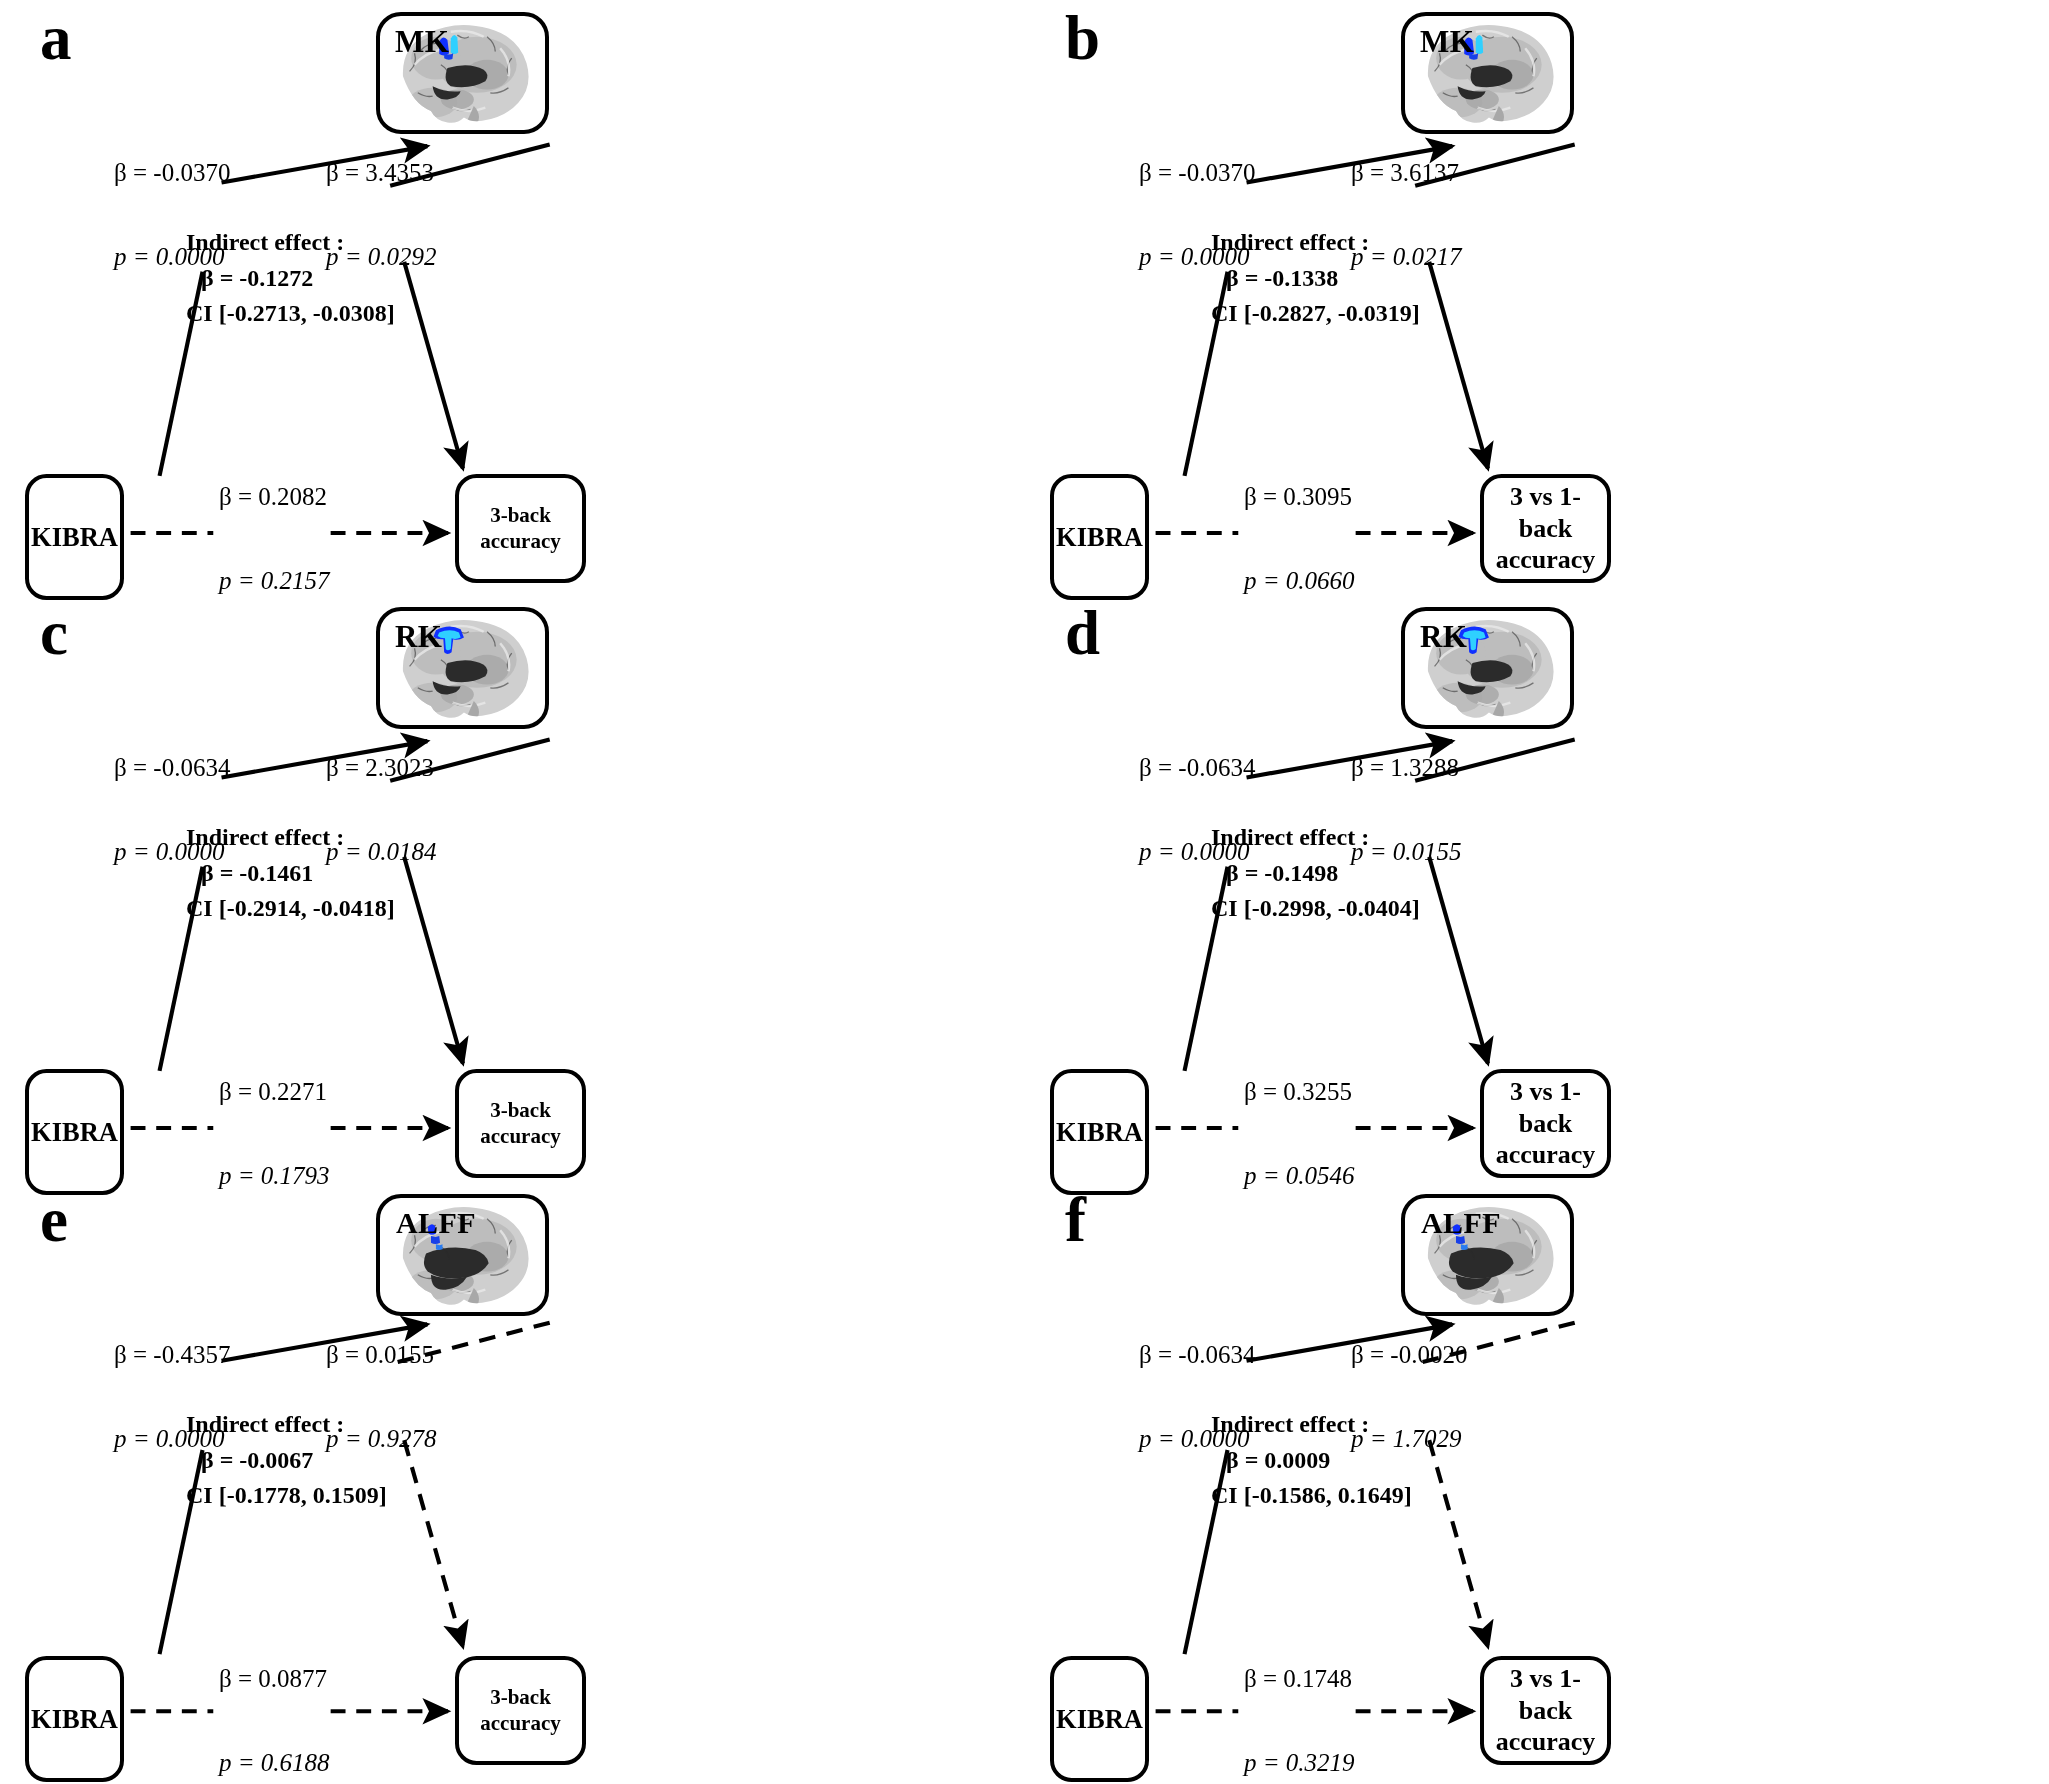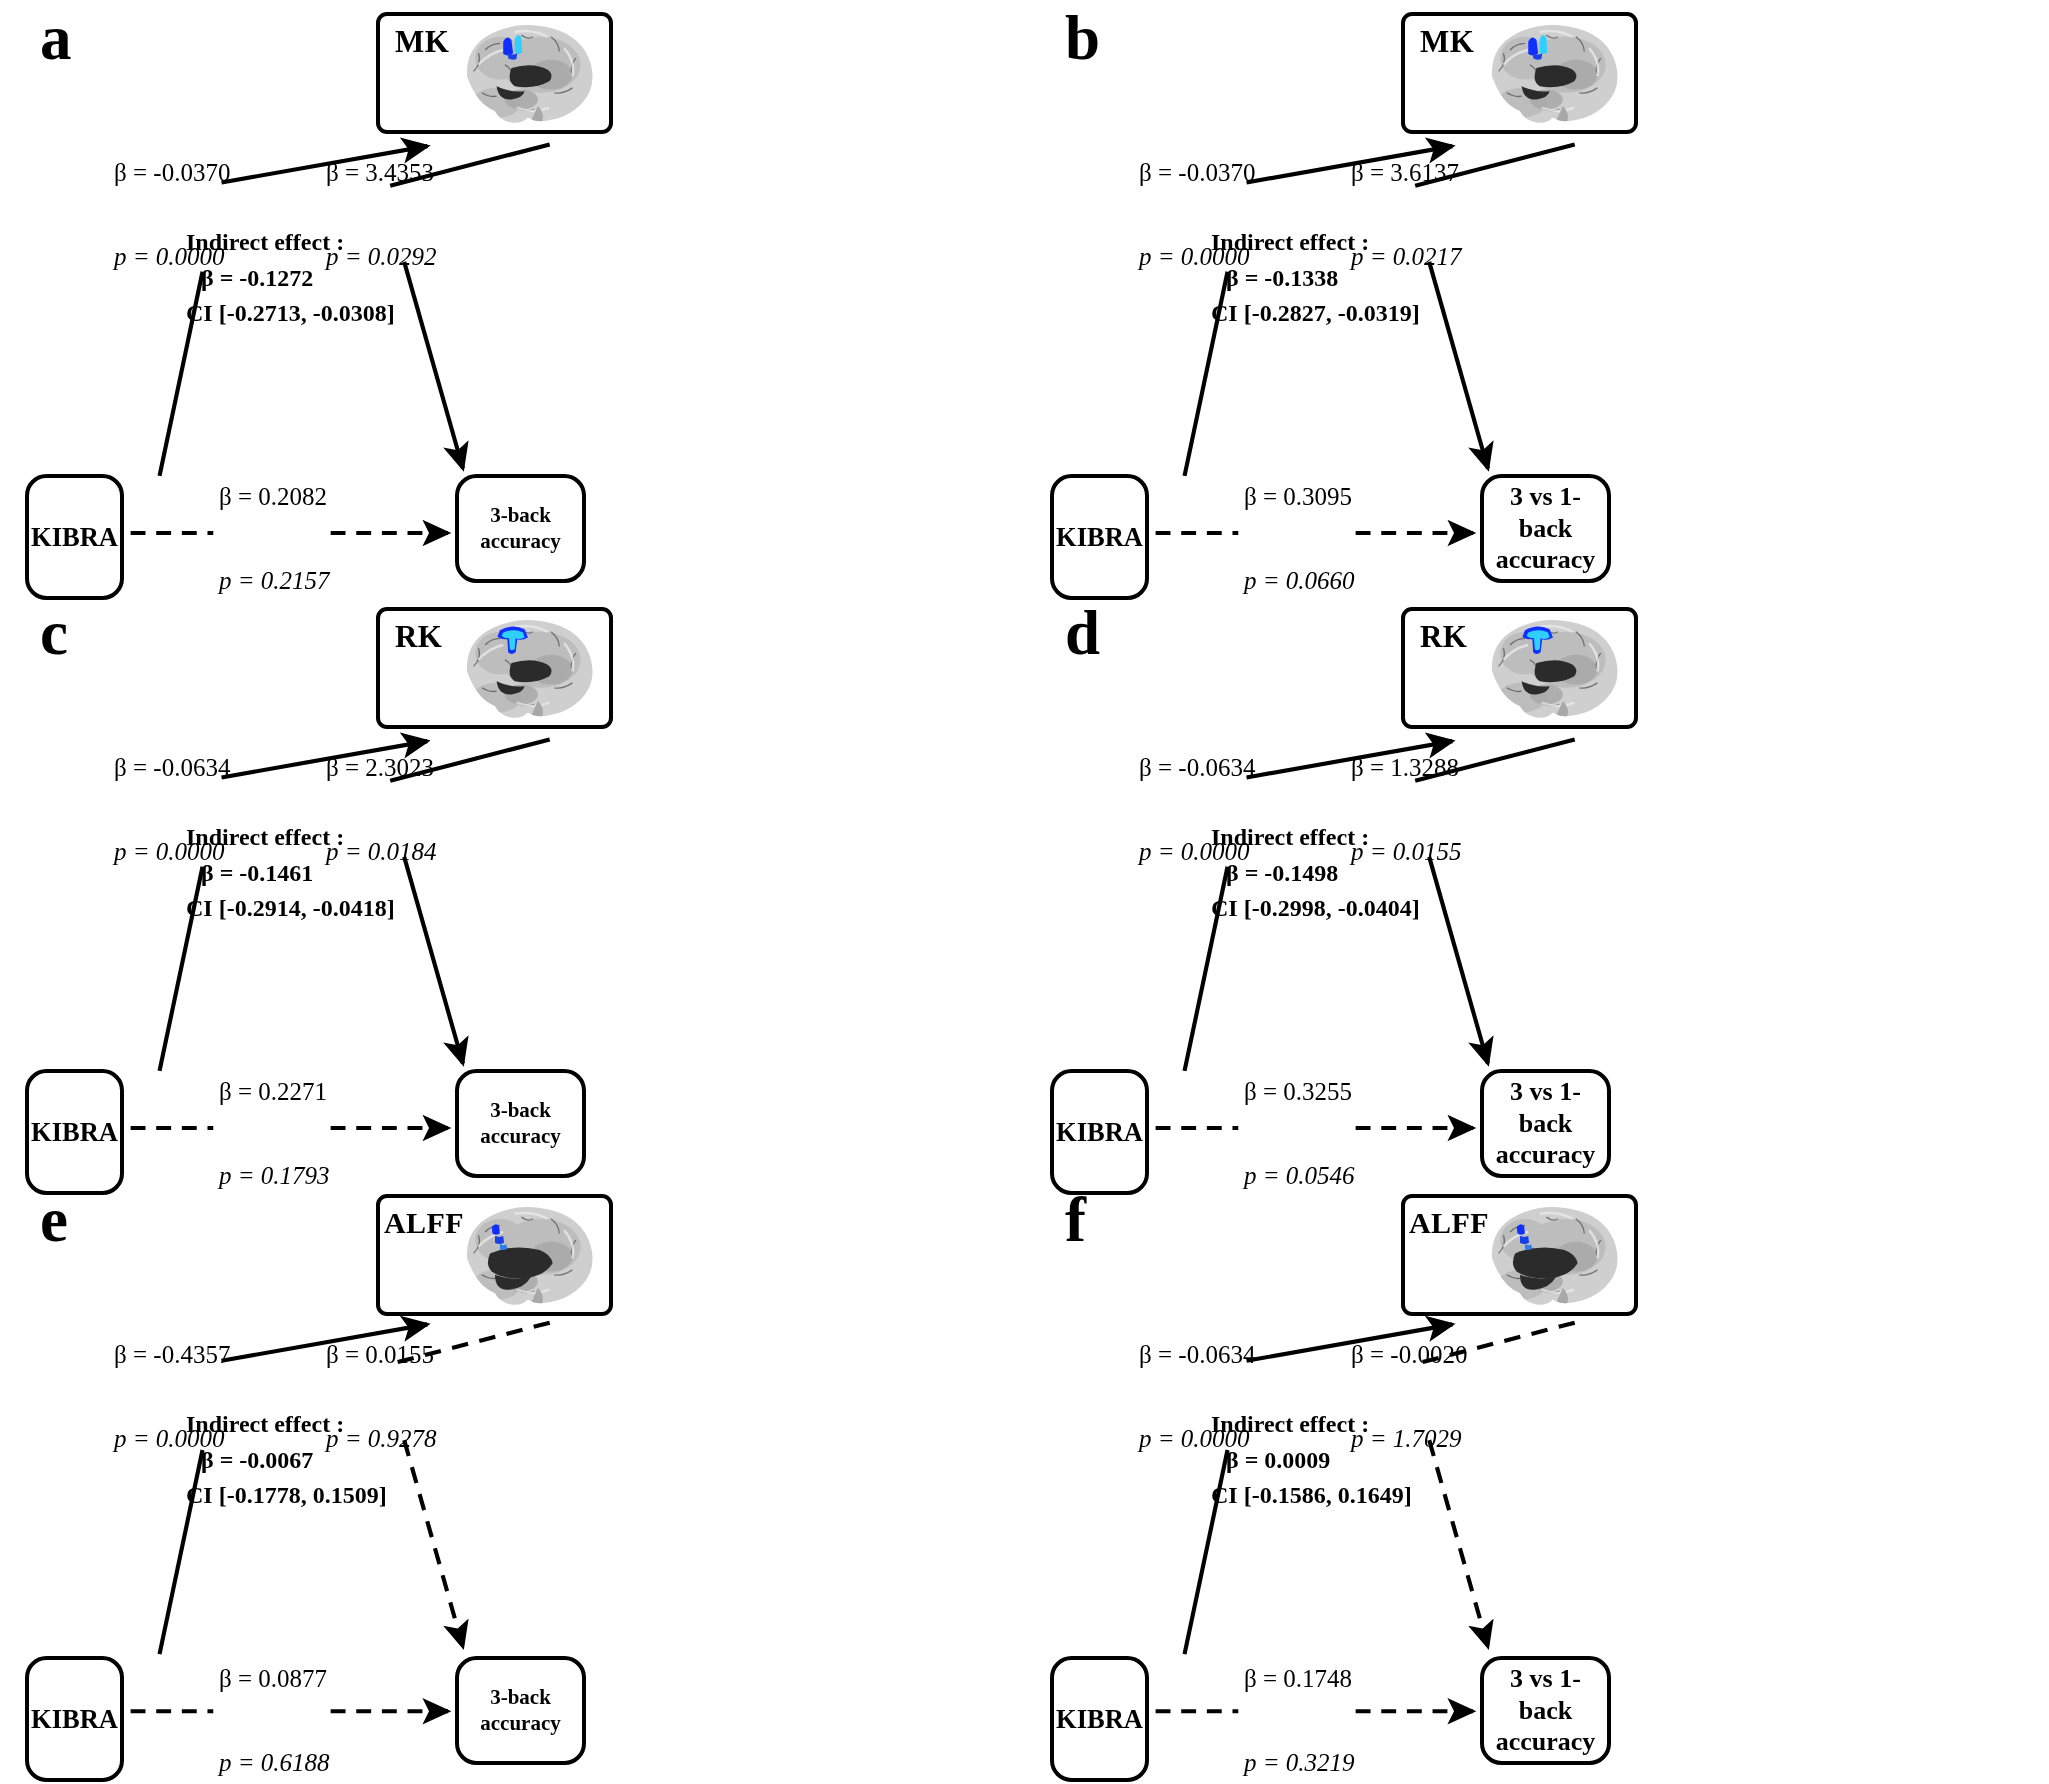--- a/index.html
+++ b/index.html
@@ -39,36 +39,36 @@
     align-items:center;
     justify-content:center;
     text-align:center;
     font-weight:bold;
     z-index:4;
   }
 
   
   .node-mediator{
     left:376px;top:11.6px;
-    width:237px;height:122px;
-    border-radius:11px;
+    width:173px;height:122px;
+    border-radius:25px;
     align-items:flex-start;
     justify-content:flex-start;
     overflow:hidden;
     padding:8px;
   }
   .mediator-label{
     position:absolute;
     left:15px;top:8.3px;
     font-size:31px;
     font-weight:bold;
     letter-spacing:0.4px;
     z-index:3;
   }
-  .mediator-label.alff{font-size:30px;left:4px;}
+  .mediator-label.alff{font-size:30px;left:16px;}
 
   
   .brain{
     position:absolute;
     right:5px;top:1.7px;
     width:162px;height:117px;
   }
   .brain svg{display:block;width:100%;height:100%;}
 
   

